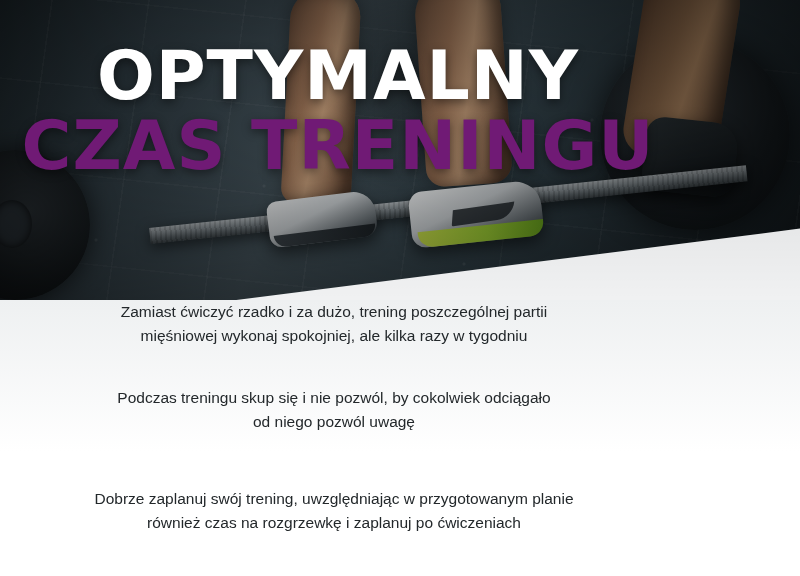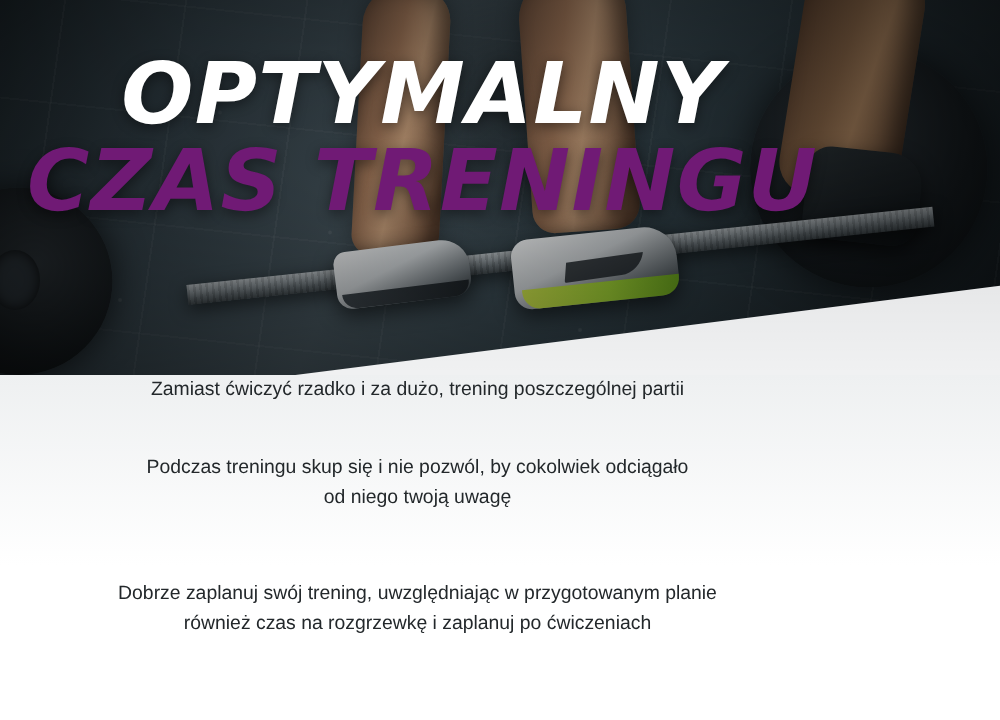--- a/index.html
+++ b/index.html
@@ -261,21 +261,20 @@
 
   
   .headline {
     position: absolute;
     left: 0;
     top: 44px;
     width: 676px;
     text-align: center;
     z-index: 5;
     line-height: 0.94;
-    font-style: italic;
   }
   .headline .line1,
   .headline .line2 {
     display: block;
     font-family: "DejaVu Sans", sans-serif;
     font-weight: bold;
     font-size: 68px;
     letter-spacing: 1px;
     text-shadow: 0 3px 10px rgba(0,0,0,0.45);
   }
@@ -361,25 +360,26 @@
 
   <div class="headline">
     <span class="line1">OPTYMALNY</span>
     <span class="line2">CZAS TRENINGU</span>
   </div>
 
   <div class="body-text">
 
     <p class="paragraph p1">
       <span class="l">Zamiast ćwiczyć rzadko i za dużo, trening poszczególnej partii</span>
+      <span class="l">mięśniowej wykonaj spokojniej, ale kilka razy w tygodniu</span>
     </p>
 
     <p class="paragraph p2">
       <span class="l">Podczas treningu skup się i nie pozwól, by cokolwiek odciągało</span>
-      <span class="l">od niego twoją uwagę</span>
+      <span class="l">od niego pozwól uwagę</span>
     </p>
 
     <p class="paragraph p3">
       <span class="l">Dobrze zaplanuj swój trening, uwzględniając w przygotowanym planie</span>
       <span class="l">również czas na rozgrzewkę i zaplanuj po ćwiczeniach</span>
     </p>
 
   </div>
 
 </div>

